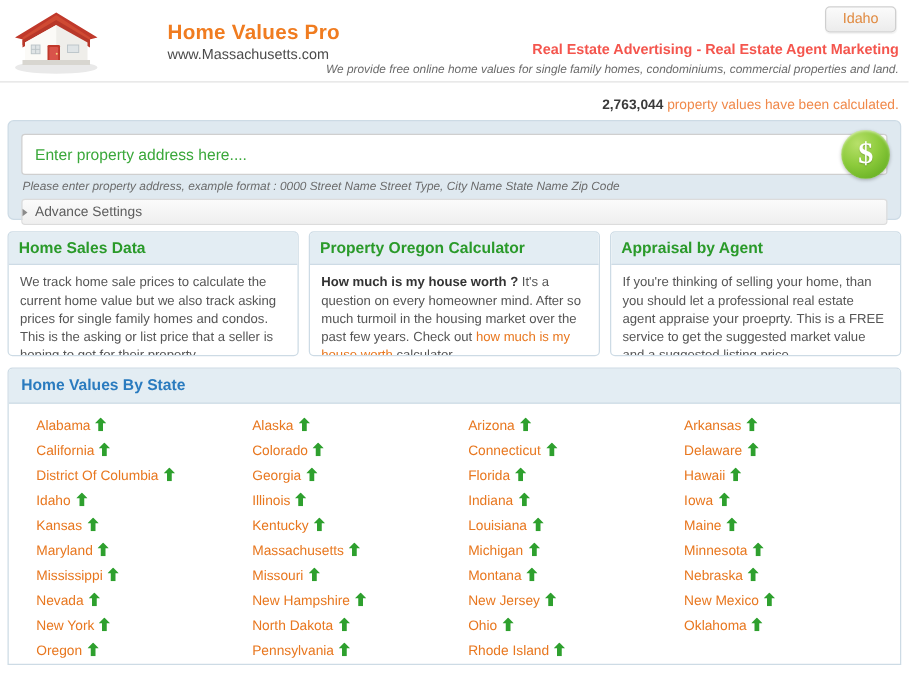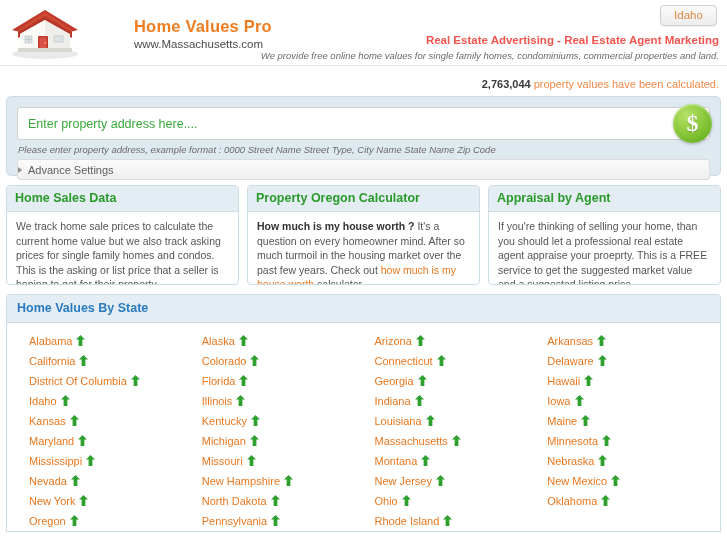--- a/index.html
+++ b/index.html
@@ -327,26 +327,26 @@
           </svg></span></div>
       <div class="state-cell"><span>Connecticut</span><span class="up"><svg width="9" height="11" viewBox="0 0 9 11">
             <polygon points="4.5,0 9,4.5 6.4,4.5 6.4,11 2.6,11 2.6,4.5 0,4.5" fill="#2ea02e"></polygon>
           </svg></span></div>
       <div class="state-cell"><span>Delaware</span><span class="up"><svg width="9" height="11" viewBox="0 0 9 11">
             <polygon points="4.5,0 9,4.5 6.4,4.5 6.4,11 2.6,11 2.6,4.5 0,4.5" fill="#2ea02e"></polygon>
           </svg></span></div>
       <div class="state-cell"><span>District Of Columbia</span><span class="up"><svg width="9" height="11" viewBox="0 0 9 11">
             <polygon points="4.5,0 9,4.5 6.4,4.5 6.4,11 2.6,11 2.6,4.5 0,4.5" fill="#2ea02e"></polygon>
           </svg></span></div>
+      <div class="state-cell"><span>Georgia</span><span class="up"><svg width="9" height="11" viewBox="0 0 9 11">
+            <polygon points="4.5,0 9,4.5 6.4,4.5 6.4,11 2.6,11 2.6,4.5 0,4.5" fill="#2ea02e"></polygon>
+          </svg></span></div>
       <div class="state-cell"><span>Florida</span><span class="up"><svg width="9" height="11" viewBox="0 0 9 11">
             <polygon points="4.5,0 9,4.5 6.4,4.5 6.4,11 2.6,11 2.6,4.5 0,4.5" fill="#2ea02e"></polygon>
           </svg></span></div>
-      <div class="state-cell"><span>Georgia</span><span class="up"><svg width="9" height="11" viewBox="0 0 9 11">
-            <polygon points="4.5,0 9,4.5 6.4,4.5 6.4,11 2.6,11 2.6,4.5 0,4.5" fill="#2ea02e"></polygon>
-          </svg></span></div>
       <div class="state-cell"><span>Hawaii</span><span class="up"><svg width="9" height="11" viewBox="0 0 9 11">
             <polygon points="4.5,0 9,4.5 6.4,4.5 6.4,11 2.6,11 2.6,4.5 0,4.5" fill="#2ea02e"></polygon>
           </svg></span></div>
       <div class="state-cell"><span>Idaho</span><span class="up"><svg width="9" height="11" viewBox="0 0 9 11">
             <polygon points="4.5,0 9,4.5 6.4,4.5 6.4,11 2.6,11 2.6,4.5 0,4.5" fill="#2ea02e"></polygon>
           </svg></span></div>
       <div class="state-cell"><span>Illinois</span><span class="up"><svg width="9" height="11" viewBox="0 0 9 11">
             <polygon points="4.5,0 9,4.5 6.4,4.5 6.4,11 2.6,11 2.6,4.5 0,4.5" fill="#2ea02e"></polygon>
           </svg></span></div>
       <div class="state-cell"><span>Indiana</span><span class="up"><svg width="9" height="11" viewBox="0 0 9 11">
@@ -363,24 +363,24 @@
           </svg></span></div>
       <div class="state-cell"><span>Louisiana</span><span class="up"><svg width="9" height="11" viewBox="0 0 9 11">
             <polygon points="4.5,0 9,4.5 6.4,4.5 6.4,11 2.6,11 2.6,4.5 0,4.5" fill="#2ea02e"></polygon>
           </svg></span></div>
       <div class="state-cell"><span>Maine</span><span class="up"><svg width="9" height="11" viewBox="0 0 9 11">
             <polygon points="4.5,0 9,4.5 6.4,4.5 6.4,11 2.6,11 2.6,4.5 0,4.5" fill="#2ea02e"></polygon>
           </svg></span></div>
       <div class="state-cell"><span>Maryland</span><span class="up"><svg width="9" height="11" viewBox="0 0 9 11">
             <polygon points="4.5,0 9,4.5 6.4,4.5 6.4,11 2.6,11 2.6,4.5 0,4.5" fill="#2ea02e"></polygon>
           </svg></span></div>
+      <div class="state-cell"><span>Massachusetts</span><span class="up"><svg width="9" height="11" viewBox="0 0 9 11">
+            <polygon points="4.5,0 9,4.5 6.4,4.5 6.4,11 2.6,11 2.6,4.5 0,4.5" fill="#2ea02e"></polygon>
+          </svg></span></div>
       <div class="state-cell"><span>Michigan</span><span class="up"><svg width="9" height="11" viewBox="0 0 9 11">
-            <polygon points="4.5,0 9,4.5 6.4,4.5 6.4,11 2.6,11 2.6,4.5 0,4.5" fill="#2ea02e"></polygon>
-          </svg></span></div>
-      <div class="state-cell"><span>Massachusetts</span><span class="up"><svg width="9" height="11" viewBox="0 0 9 11">
             <polygon points="4.5,0 9,4.5 6.4,4.5 6.4,11 2.6,11 2.6,4.5 0,4.5" fill="#2ea02e"></polygon>
           </svg></span></div>
       <div class="state-cell"><span>Minnesota</span><span class="up"><svg width="9" height="11" viewBox="0 0 9 11">
             <polygon points="4.5,0 9,4.5 6.4,4.5 6.4,11 2.6,11 2.6,4.5 0,4.5" fill="#2ea02e"></polygon>
           </svg></span></div>
       <div class="state-cell"><span>Mississippi</span><span class="up"><svg width="9" height="11" viewBox="0 0 9 11">
             <polygon points="4.5,0 9,4.5 6.4,4.5 6.4,11 2.6,11 2.6,4.5 0,4.5" fill="#2ea02e"></polygon>
           </svg></span></div>
       <div class="state-cell"><span>Missouri</span><span class="up"><svg width="9" height="11" viewBox="0 0 9 11">
             <polygon points="4.5,0 9,4.5 6.4,4.5 6.4,11 2.6,11 2.6,4.5 0,4.5" fill="#2ea02e"></polygon>

